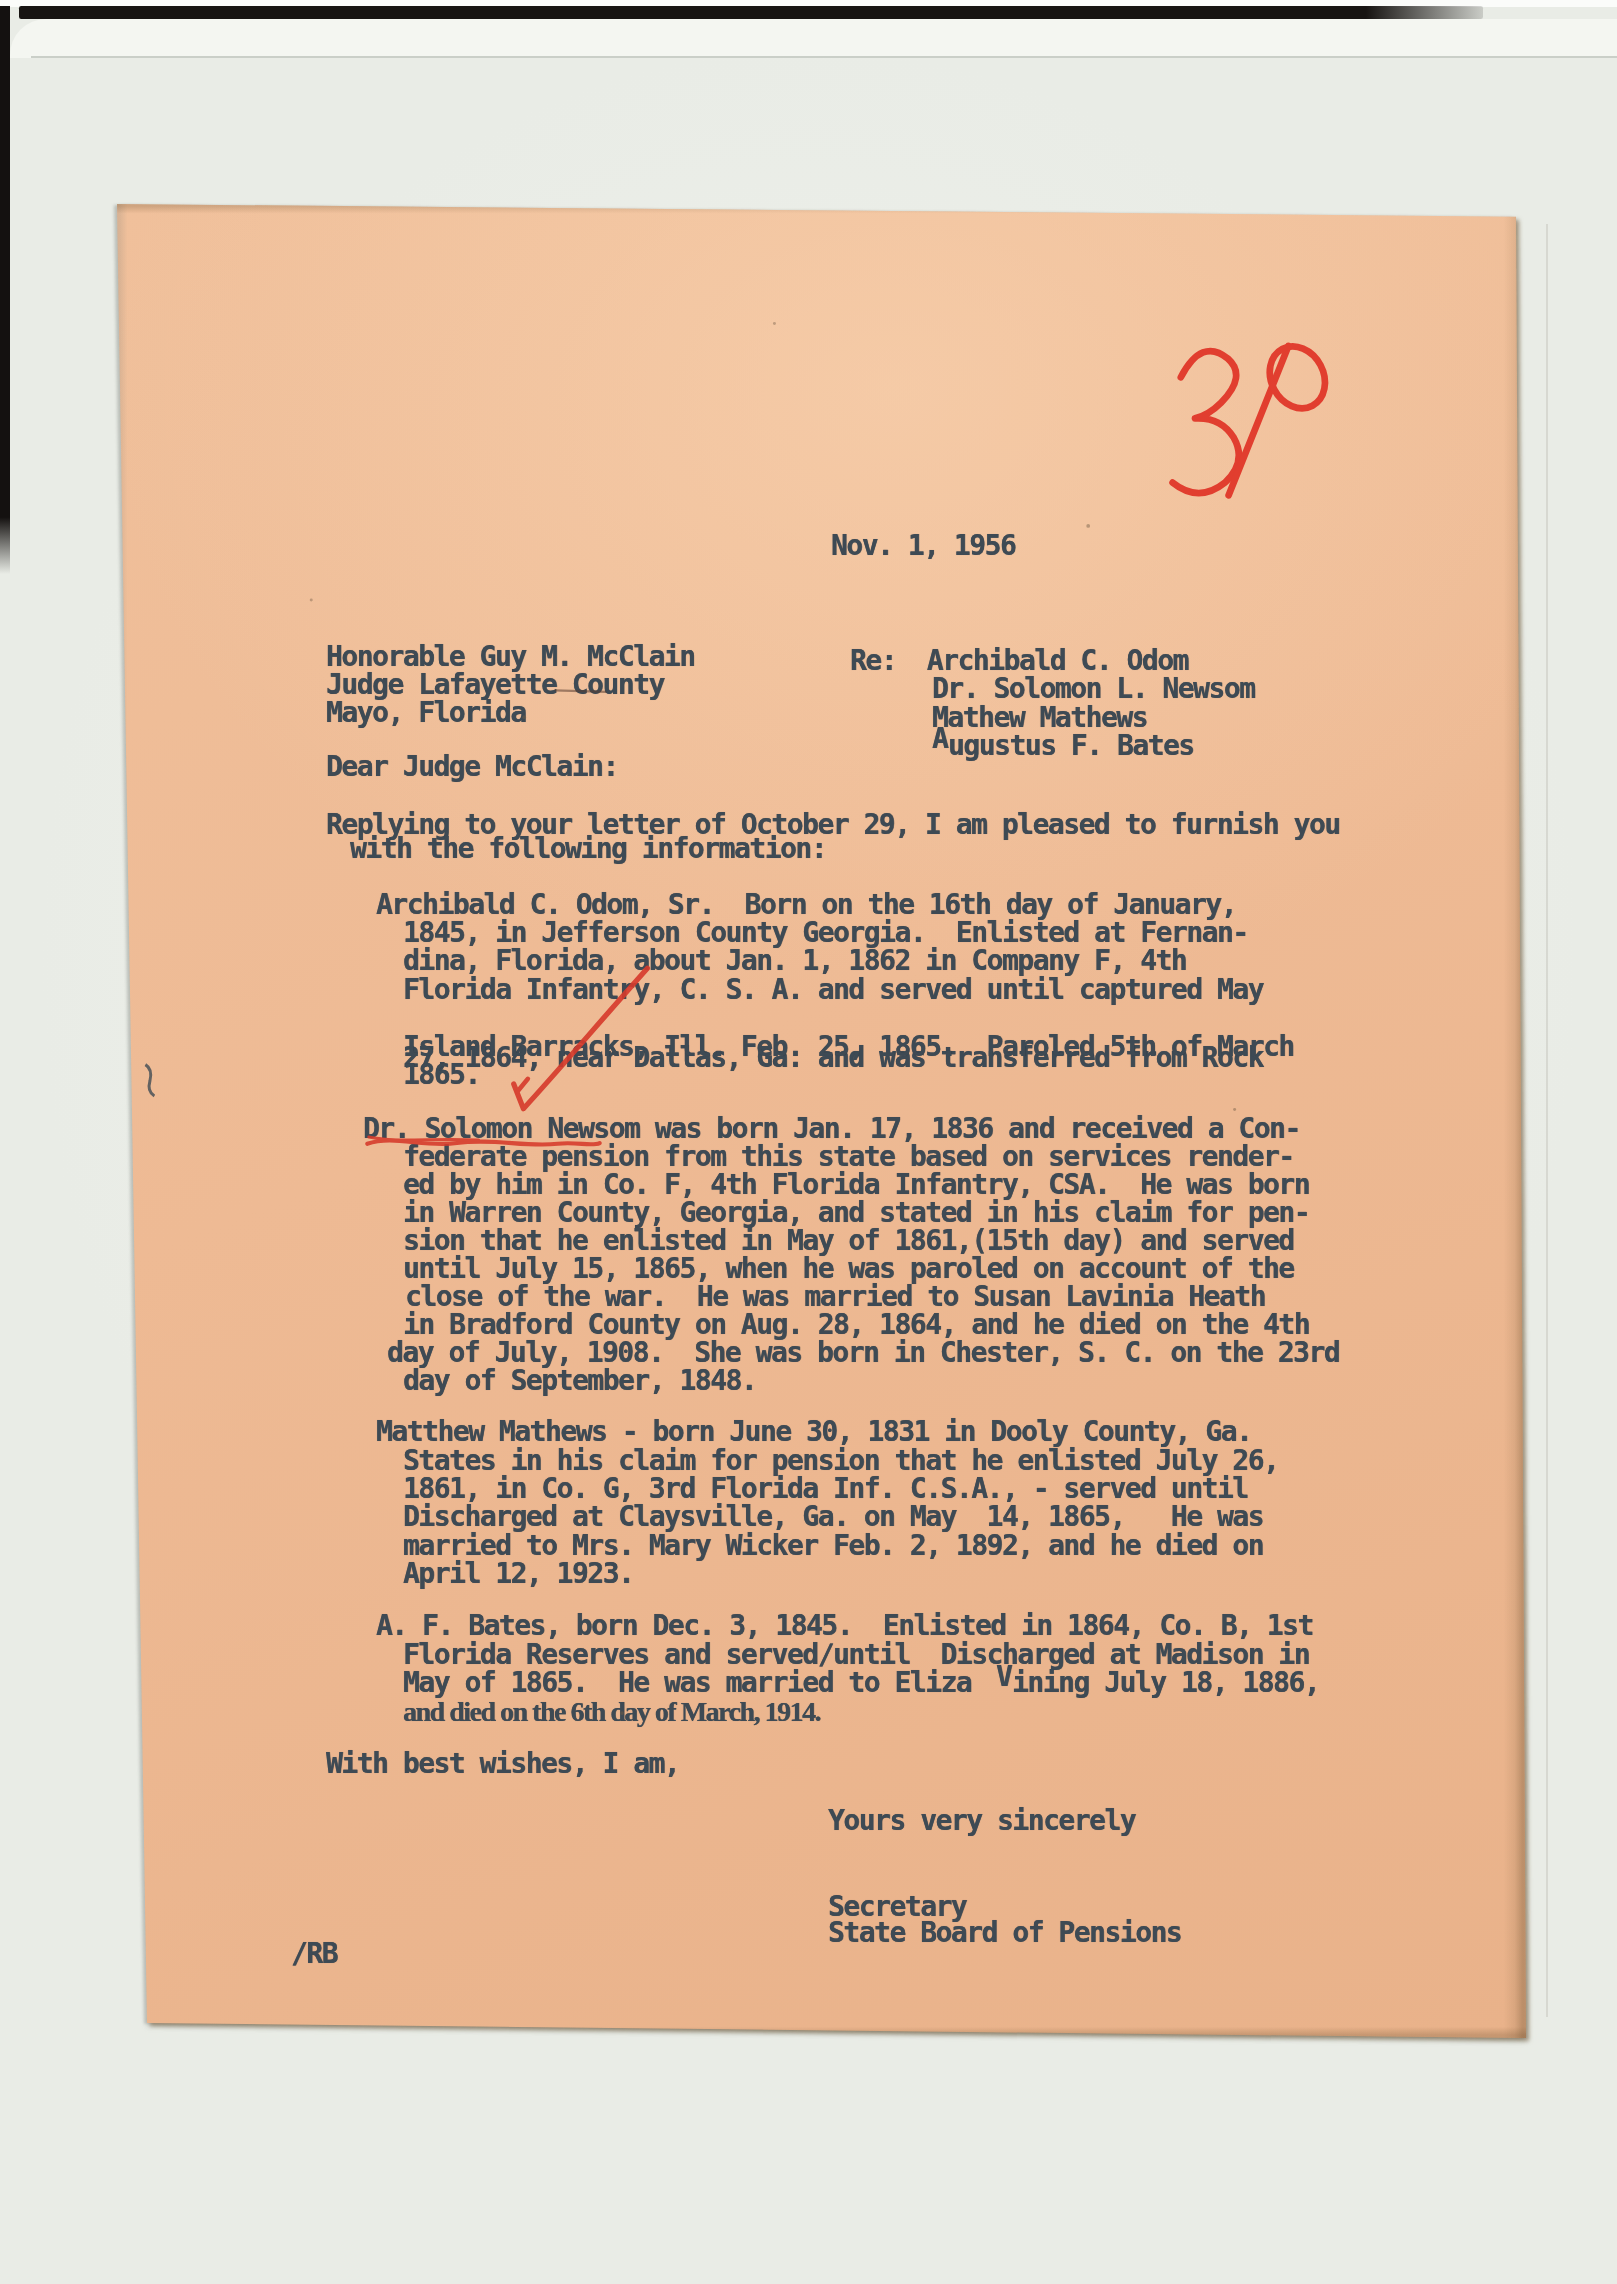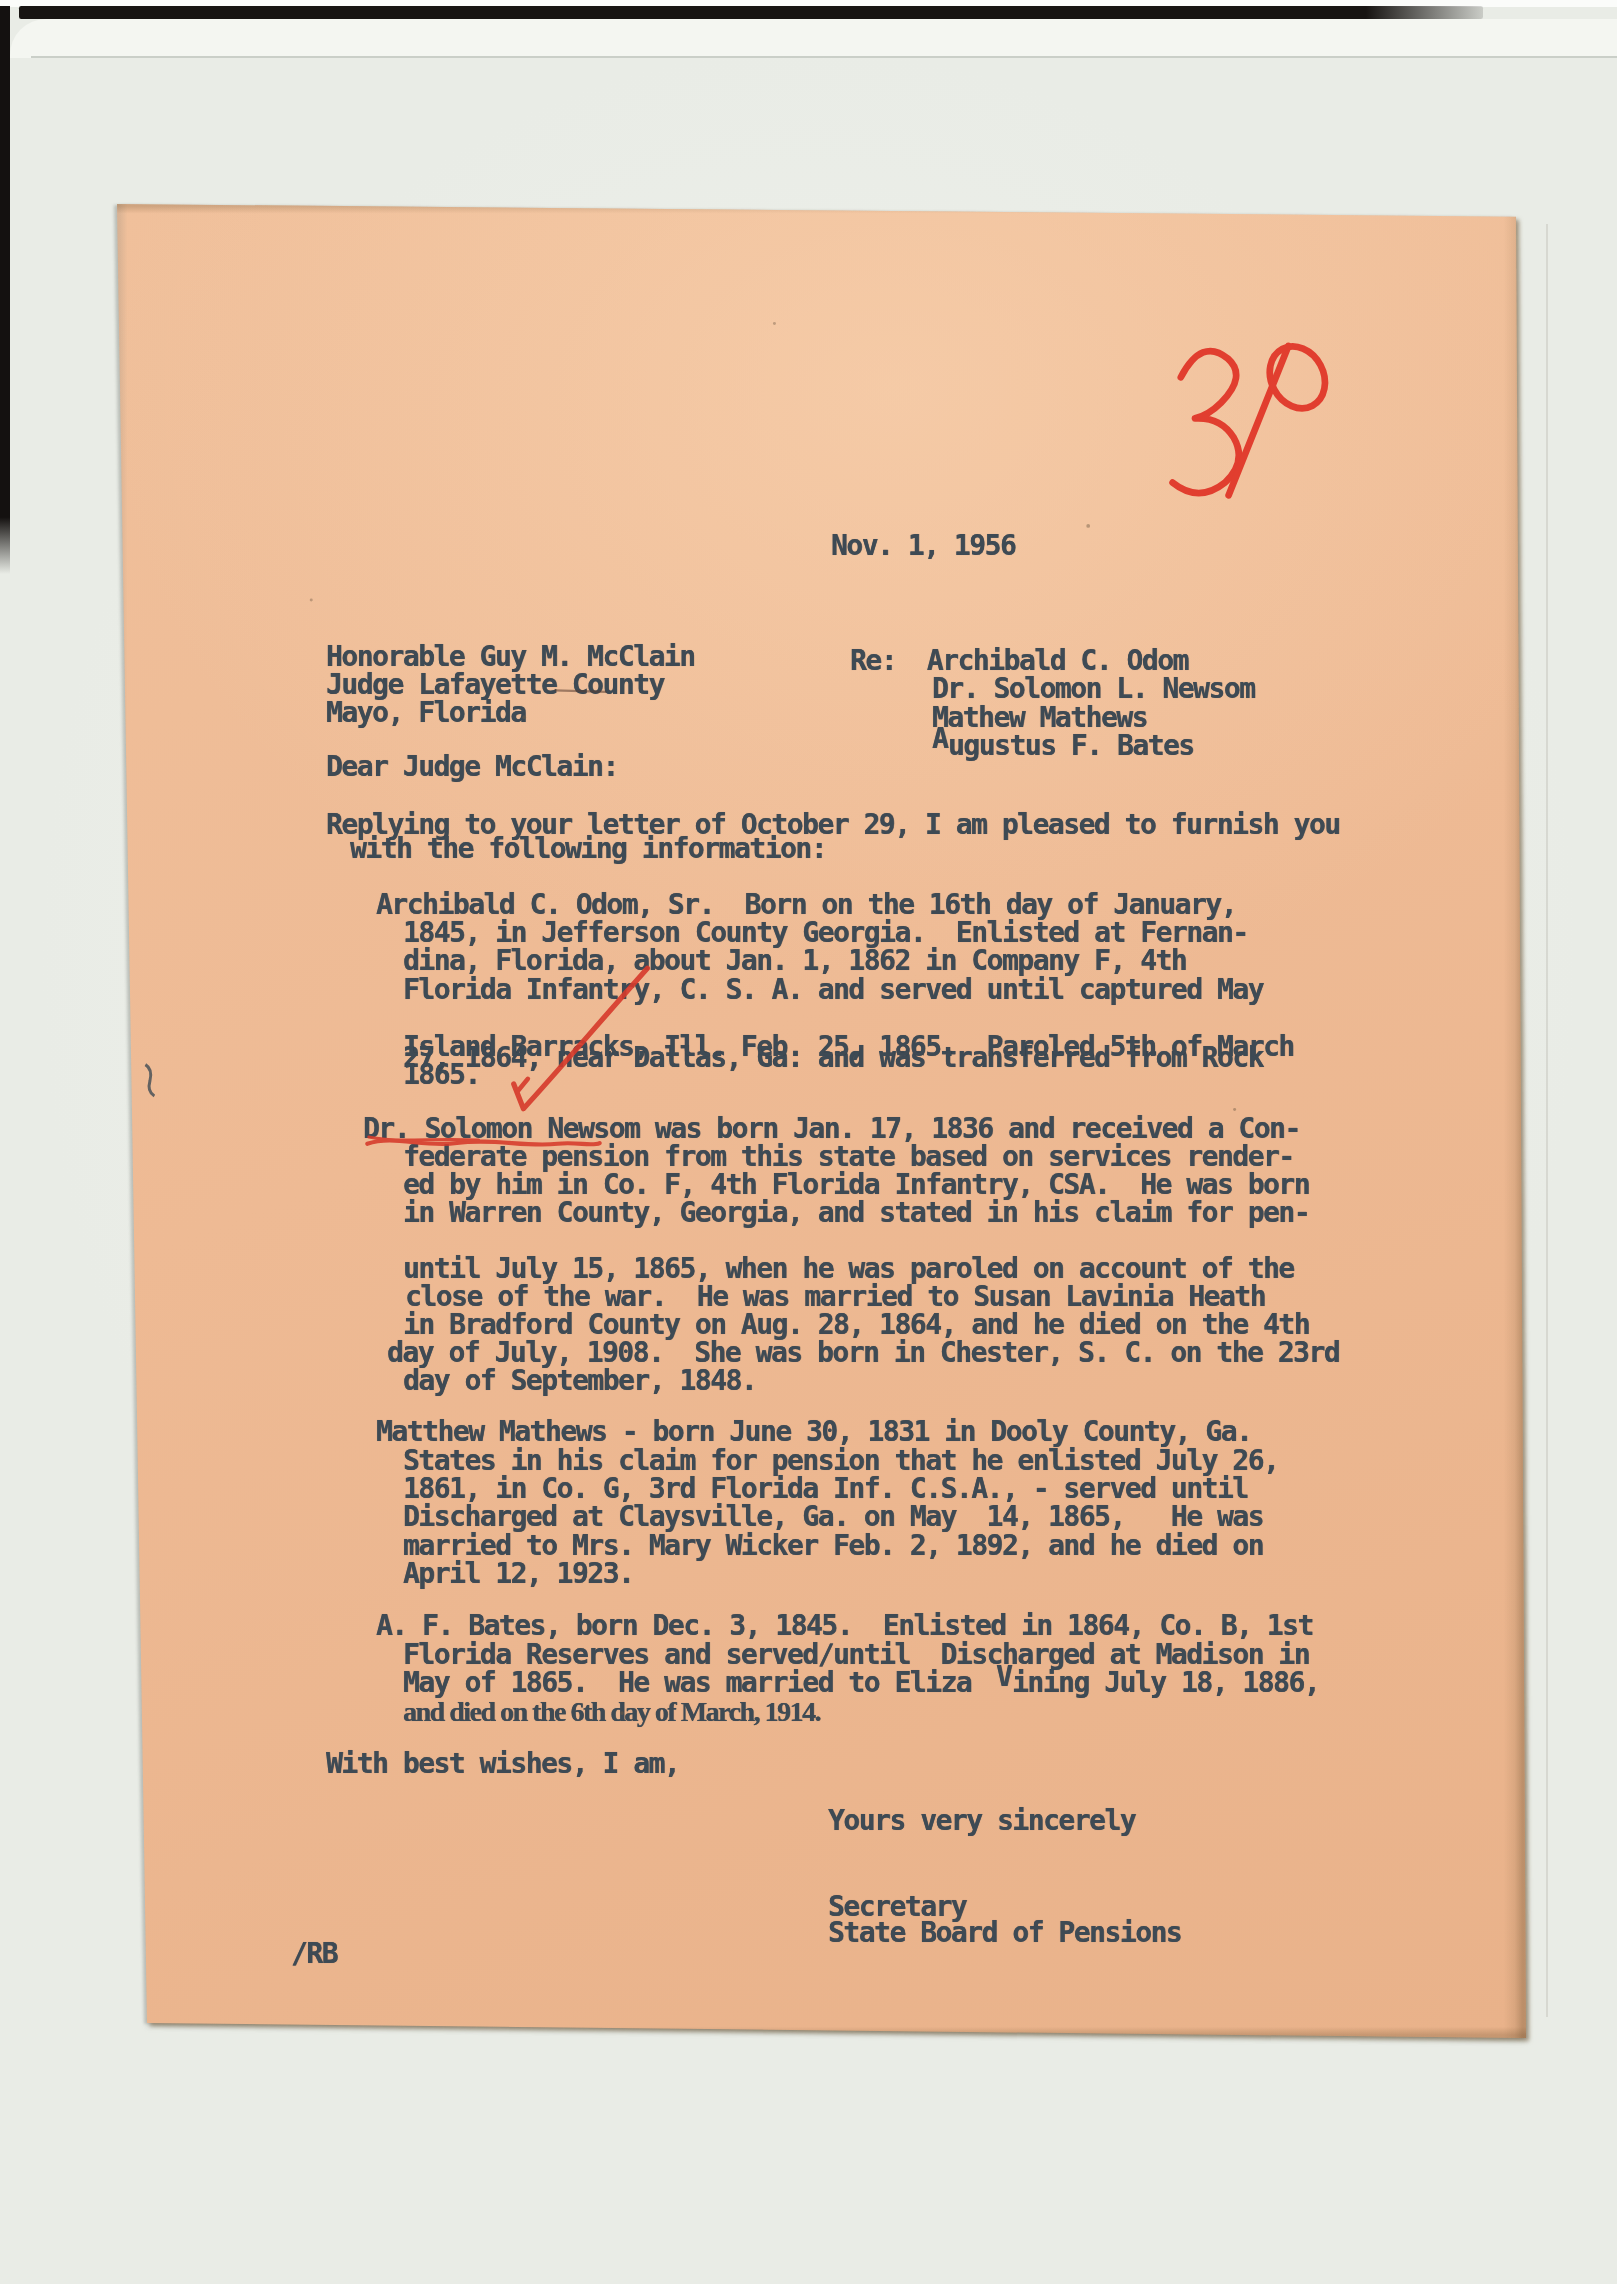--- a/index.html
+++ b/index.html
@@ -75,20 +75,21 @@
           <span class="tline" style="left: 286px; top: 715px;">1845, in Jefferson County Georgia.  Enlisted at Fernan-</span>
           <span class="tline" style="left: 286px; top: 743px;">dina, Florida, about Jan. 1, 1862 in Company F, 4th</span>
           <span class="tline" style="left: 286px; top: 772px;">Florida Infantry, C. S. A. and served until captured May</span>
           <span class="tline" style="left: 286px; top: 840px;">27, 1864, near Dallas, Ga. and was transferred from Rock</span>
           <span class="tline" style="left: 286px; top: 829px;">Island Barracks, Ill. Feb. 25, 1865.  Paroled 5th of March</span>
           <span class="tline" style="left: 286px; top: 857px;">1865.</span>
           <span class="tline" style="left: 246px; top: 911px;">Dr. Solomon Newsom was born Jan. 17, 1836 and received a Con-</span>
           <span class="tline" style="left: 286px; top: 939px;">federate pension from this state based on services render-</span>
           <span class="tline" style="left: 286px; top: 967px;">ed by him in Co. F, 4th Florida Infantry, CSA.  He was born</span>
           <span class="tline" style="left: 286px; top: 995px;">in Warren County, Georgia, and stated in his claim for pen-</span>
+          <span class="tline" style="left: 286px; top: 1023px;">sion that he enlisted in May of 1861,(15th day) and served</span>
           <span class="tline" style="left: 286px; top: 1051px;">until July 15, 1865, when he was paroled on account of the</span>
           <span class="tline" style="left: 288px; top: 1079px;">close of the war.  He was married to Susan Lavinia Heath</span>
           <span class="tline" style="left: 286px; top: 1107px;">in Bradford County on Aug. 28, 1864, and he died on the 4th</span>
           <span class="tline" style="left: 270px; top: 1135px;">day of July, 1908.  She was born in Chester, S. C. on the 23rd</span>
           <span class="tline" style="left: 286px; top: 1163px;">day of September, 1848.</span>
           <span class="tline" style="left: 259px; top: 1214px;">Matthew Mathews - born June 30, 1831 in Dooly County, Ga.</span>
           <span class="tline" style="left: 286px; top: 1243px;">States in his claim for pension that he enlisted July 26,</span>
           <span class="tline" style="left: 286px; top: 1271px;">1861, in Co. G, 3rd Florida Inf. C.S.A., - served until</span>
           <span class="tline" style="left: 286px; top: 1299px;">Discharged at Claysville, Ga. on May  14, 1865,   He was</span>
           <span class="tline" style="left: 286px; top: 1328px;">married to Mrs. Mary Wicker Feb. 2, 1892, and he died on</span>

